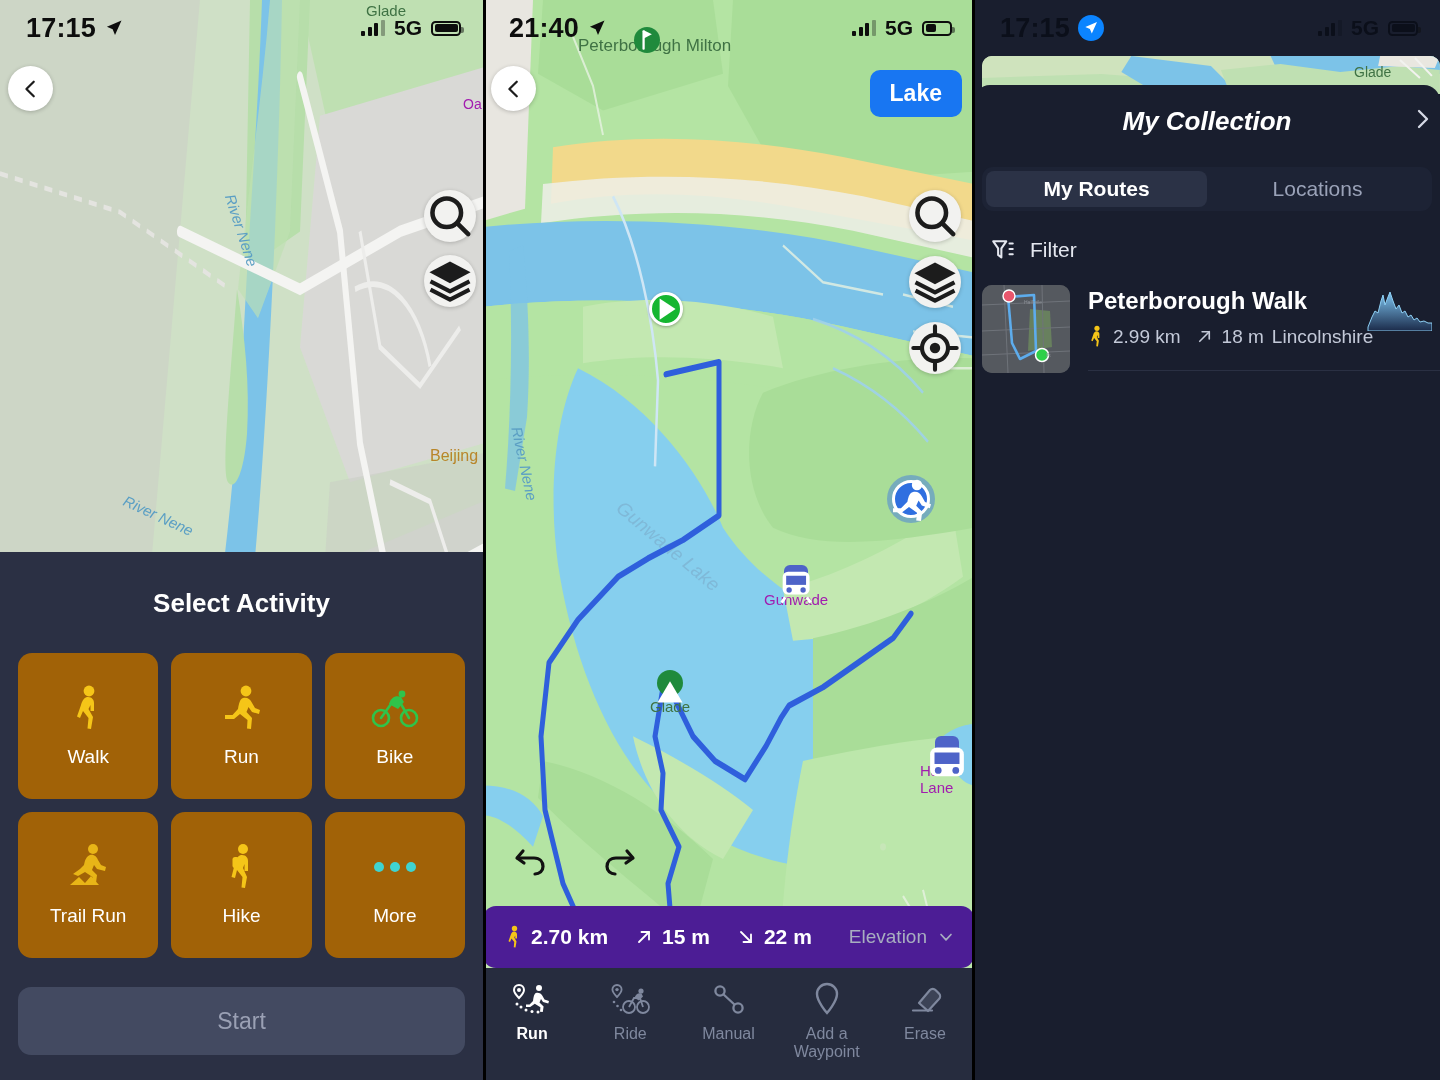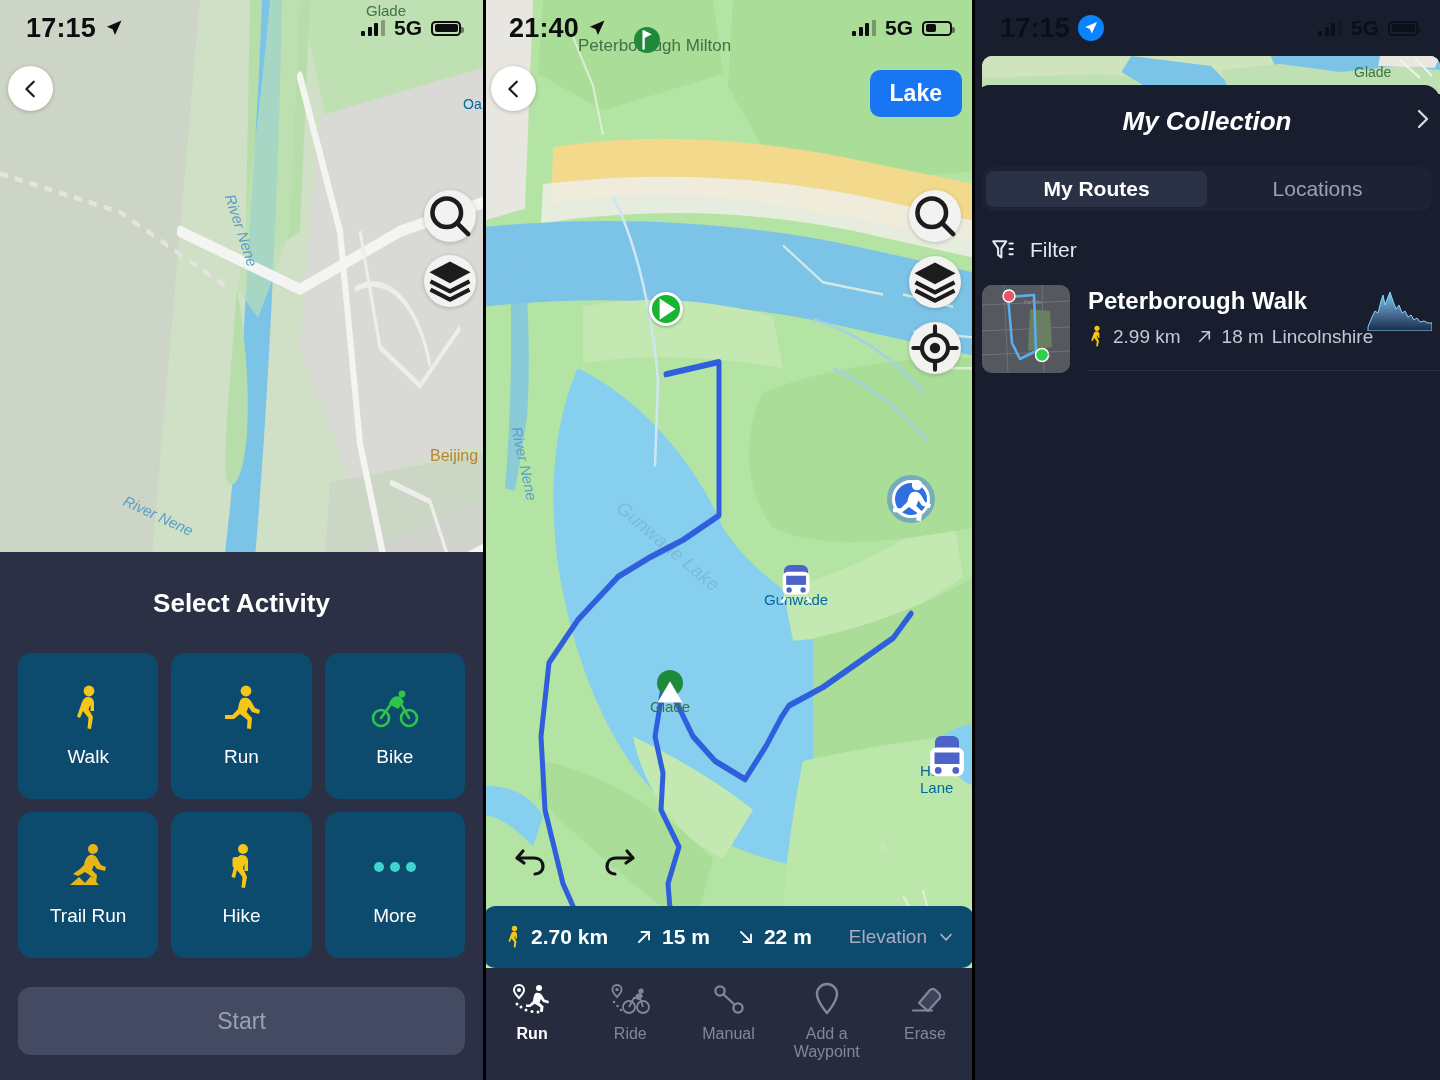--- a/index.html
+++ b/index.html
@@ -56,21 +56,21 @@
   
   .map { position:absolute; inset:0; background:#cfe3bd; }
   .map svg { position:absolute; inset:0; width:100%; height:100%; display:block; }
   .maplabel {
     position:absolute; font-size:15px; white-space:nowrap;
     pointer-events:none; font-family:"Liberation Sans", sans-serif;
   }
   .lbl-water { color:#5b9fc4; font-style:italic; }
   .lbl-green { color:#3f7244; }
   .lbl-road  { color:#b8862a; }
-  .lbl-poi   { color:#0369a1; }
+  .lbl-poi   { color:#a21caf; }
 
   
   .mapbtn {
     position:absolute; width:52px; height:52px; border-radius:50%;
     background:#f2f2f0; display:flex; align-items:center; justify-content:center;
     box-shadow: 0 1px 4px rgba(0,0,0,.20);
   }
   .backbtn {
     position:absolute; top:66px; left:8px; width:45px; height:45px; border-radius:50%;
     background:#fff; display:flex; align-items:center; justify-content:center;
@@ -83,21 +83,21 @@
     background:#2b3044; z-index:25; padding: 0 18px;
   }
   .sheet-title {
     text-align:center; color:#fff; font-size:26px; font-weight:700;
     padding: 36px 0 34px;
   }
   .act-grid {
     display:grid; grid-template-columns: repeat(3, 1fr); gap: 13px;
   }
   .act-card {
-    background:#0c4a6e; border-radius:14px; height:146px;
+    background:#a16207; border-radius:14px; height:146px;
     display:flex; flex-direction:column; align-items:center; justify-content:center; gap:14px;
   }
   .act-icon { height:48px; display:flex; align-items:center; justify-content:center; }
   .act-label { color:#fff; font-size:19px; }
   .start-btn {
     margin-top: 29px; height:68px; border-radius:13px; background:#434a61;
     display:flex; align-items:center; justify-content:center;
     color:#9aa0b4; font-size:23px;
   }
 
@@ -105,21 +105,21 @@
   .done-btn {
     position:absolute; top:70px; right:12px; z-index:30;
     background:#1876f2; color:#fff; font-size:23px; font-weight:600;
     padding: 10px 20px; border-radius:10px;
   }
   .undo-redo { position:absolute; bottom:198px; left:0; z-index:28; display:flex; gap:48px; padding-left:26px; }
   .ur-btn { width:42px; height:42px; display:flex; align-items:center; justify-content:center; }
 
   .stats-bar {
     position:absolute; left:0; right:0; bottom:112px; height:62px; z-index:28;
-    background:#0c4a6e; border-radius:13px;
+    background:#4c1d95; border-radius:13px;
     display:flex; align-items:center; padding: 0 18px 0 22px; gap:26px;
   }
   .stat { display:flex; align-items:center; gap:8px; color:#fff; font-size:21px; font-weight:600; }
   .stats-right { margin-left:auto; display:flex; align-items:center; gap:9px; color:#a8aec0; font-size:19px; }
 
   .toolbar {
     position:absolute; left:0; right:0; bottom:0; height:112px; z-index:28;
     background:#262c3e; display:flex; align-items:flex-start; padding-top:14px;
   }
   .tool { flex:1; display:flex; flex-direction:column; align-items:center; gap:9px; }

